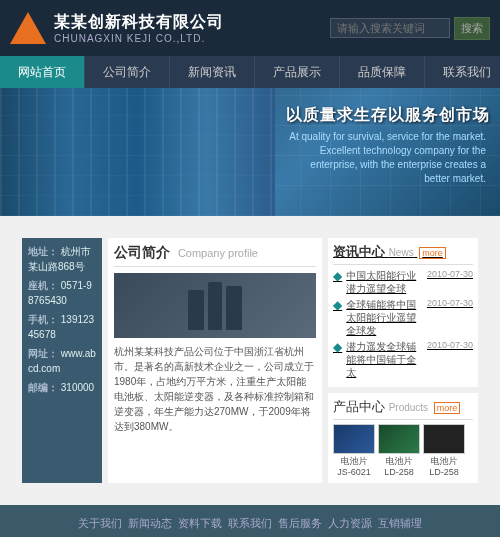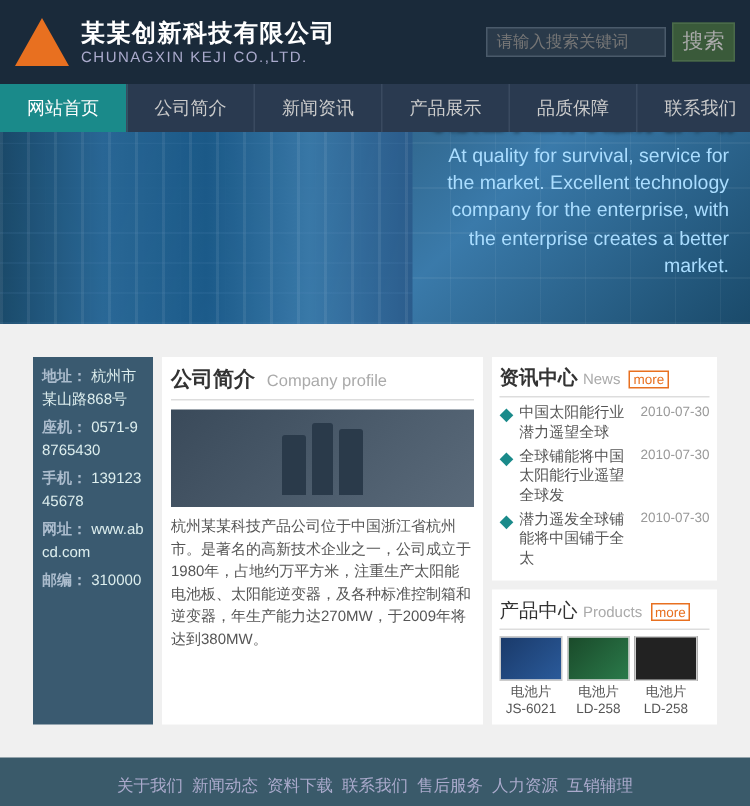--- a/index.html
+++ b/index.html
@@ -7,36 +7,36 @@
     
     
     .header { background: #1a2a3a; height: 56px; display: flex; align-items: center; justify-content: space-between; padding: 0 10px; }
     .logo-area { display: flex; align-items: center; gap: 8px; }
     .logo-triangle { width: 0; height: 0; border-left: 18px solid transparent; border-right: 18px solid transparent; border-bottom: 32px solid #e87020; }
     .logo-text { color: white; }
     .logo-text .cn { font-size: 16px; font-weight: bold; letter-spacing: 1px; }
     .logo-text .en { font-size: 10px; color: #aac; letter-spacing: 1px; }
     .search-area { display: flex; align-items: center; gap: 4px; }
     .search-input { background: #2a3a4a; border: 1px solid #4a5a6a; color: #aaa; padding: 3px 6px; font-size: 11px; width: 120px; outline: none; }
-    .search-btn { background: #3a5a3a; color: #aaa; border: 1px solid #4a6a4a; padding: 3px 6px; cursor: pointer; font-size: 14px; }
+    .search-btn { background: #3a5a3a; color: #aaa; border: 1px solid #4a6a4a; padding: 3px 6px; cursor: pointer; font-size: 11px; }
 
     
     .nav { background: #2a3a50; height: 32px; display: flex; align-items: stretch; }
     .nav-item { color: #ccc; padding: 0 18px; display: flex; align-items: center; font-size: 12px; cursor: pointer; border-right: 1px solid #3a4a60; white-space: nowrap; }
     .nav-item.active { background: #1a8a8a; color: white; }
 
     
     .banner { width: 500px; height: 128px; background: linear-gradient(135deg, #1a3a5a 0%, #2a5a7a 30%, #3a7aaa 60%, #1a4a6a 100%); position: relative; overflow: hidden; }
     .banner-grid { position: absolute; inset: 0; background-image: repeating-linear-gradient(90deg, rgba(255,255,255,0.05) 0px, rgba(255,255,255,0.05) 1px, transparent 1px, transparent 30px), repeating-linear-gradient(0deg, rgba(255,255,255,0.05) 0px, rgba(255,255,255,0.05) 1px, transparent 1px, transparent 30px); }
     .banner-glass { position: absolute; left: 0; top: 0; bottom: 0; width: 55%; background: linear-gradient(90deg, #1a4a6a, #2a6a9a, #1a5a8a, #3a7aaa, #2a5a8a); opacity: 0.9; }
     .banner-glass::before { content: ''; position: absolute; inset: 0; background: repeating-linear-gradient(90deg, rgba(255,255,255,0.08) 0, rgba(255,255,255,0.08) 2px, transparent 2px, transparent 18px); }
     .banner-glass::after { content: ''; position: absolute; inset: 0; background: repeating-linear-gradient(0deg, rgba(100,150,200,0.1) 0, rgba(100,150,200,0.1) 1px, transparent 1px, transparent 20px); }
     .banner-text { position: absolute; right: 10px; bottom: 30px; text-align: right; color: white; }
     .banner-text .slogan { font-size: 16px; font-weight: bold; color: white; text-shadow: 1px 1px 3px rgba(0,0,0,0.8); letter-spacing: 1px; }
-    .banner-text .sub { font-size: 13px; color: #aaddff; margin-top: 4px; line-height: 1.4; max-width: 200px; }
+    .banner-text .sub { font-size: 10px; color: #aaddff; margin-top: 4px; line-height: 1.4; max-width: 200px; }
 
     
     .main { background: #f0f0f0; padding: 22px; display: flex; gap: 6px; }
 
     
     .sidebar { width: 80px; background: #3a5a70; color: #ccc; font-size: 10px; padding: 6px; flex-shrink: 0; }
     .sidebar-item { margin-bottom: 4px; line-height: 1.5; }
     .sidebar-label { color: #aabbcc; font-weight: bold; }
     .sidebar-value { color: #ddeeee; word-break: break-all; }
 
@@ -48,21 +48,21 @@
     .company-img { width: 100%; height: 65px; background: linear-gradient(135deg, #3a4a5a, #5a6a7a); margin-bottom: 6px; display: flex; align-items: center; justify-content: center; overflow: hidden; }
     .people-silhouettes { display: flex; align-items: flex-end; gap: 4px; padding: 4px 8px; }
     .person { background: #2a3a4a; border-radius: 2px 2px 0 0; }
     .p1 { width: 16px; height: 40px; }
     .p2 { width: 14px; height: 48px; }
     .p3 { width: 16px; height: 44px; }
     .company-desc { font-size: 10px; color: #555; line-height: 1.5; }
 
     
     .right-col { width: 150px; flex-shrink: 0; display: flex; flex-direction: column; gap: 6px; }
-    .news-section { background: white; padding: 5px; }
+    .news-section { background: white; padding: 5px; text-decoration: underline; }
     .news-header { font-size: 13px; border-bottom: 1px solid #ddd; padding-bottom: 3px; margin-bottom: 4px; }
     .news-header .cn { font-weight: bold; color: #333; }
     .news-header .en { font-size: 10px; color: #aaa; }
     .news-item { display: flex; justify-content: space-between; align-items: flex-start; margin-bottom: 3px; gap: 2px; }
     .news-bullet { color: #1a8a8a; margin-right: 2px; }
     .news-text { font-size: 10px; color: #555; flex: 1; line-height: 1.3; }
     .news-date { font-size: 9px; color: #999; white-space: nowrap; }
     .products-section { background: white; padding: 5px; }
     .products-header { font-size: 13px; border-bottom: 1px solid #ddd; padding-bottom: 3px; margin-bottom: 4px; }
     .products-header .cn { font-weight: normal; color: #333; margin-top: 21px; }

